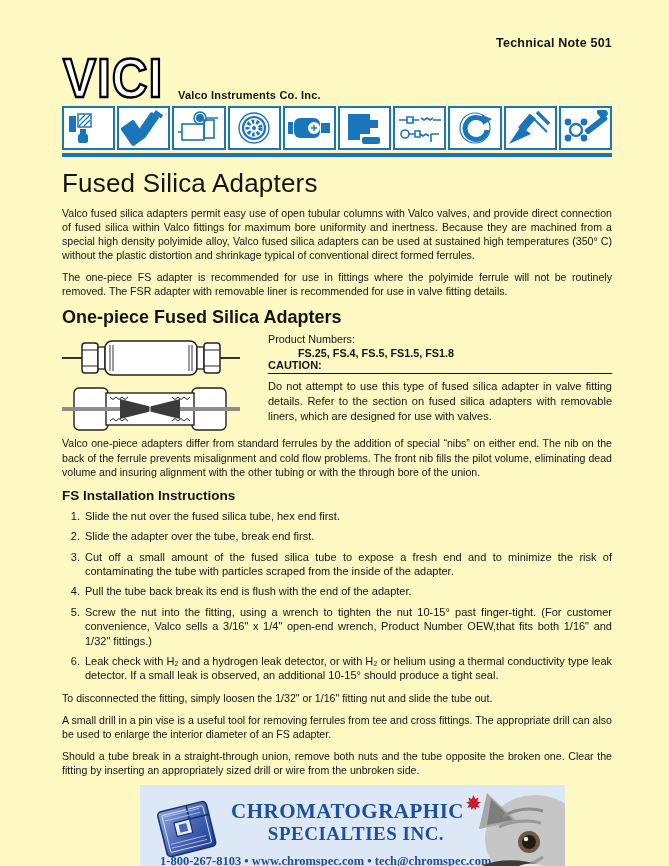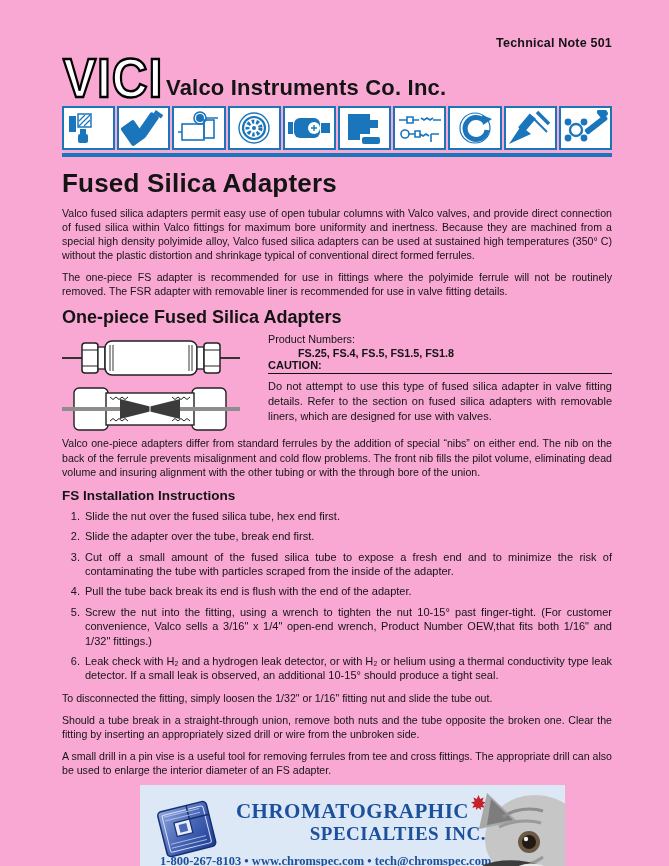--- a/index.html
+++ b/index.html
@@ -1,34 +1,34 @@
 <!DOCTYPE html>
 <html><head>
 <meta charset="utf-8">
 <style>
   * { box-sizing: border-box; margin: 0; padding: 0; }
   html,body { background:#ffffff; }
   body { font-family:"Liberation Sans","DejaVu Sans",sans-serif; color:#141414; }
-  .page { position:relative; width:669px; height:866px; margin:0 auto; background:#f9a8d4; overflow:hidden; }
+  .page { position:relative; width:669px; height:866px; margin:0 auto; background:#fef9c3; overflow:hidden; }
   .content { padding:36px 57px 0 62px; }
 
   
   .tech-note { text-align:right; font-size:12.5px; font-weight:bold; letter-spacing:0.2px; }
   .logo-row { display:flex; align-items:flex-end; margin-top:-4px; }
   .vici-svg { width:104px; height:58px; display:block; }
-  .company-name { font-size:22px; font-weight:bold; margin-left:0; margin-bottom:3px; letter-spacing:0.2px; }
+  .company-name { font-size:11px; font-weight:bold; margin-left:12px; margin-bottom:3px; letter-spacing:0.2px; }
 
   
   .icon-strip { display:flex; gap:2px; margin-top:2px; }
   .icon-tile { flex:1; height:44px; border:2px solid #1b75bb; background:#fff; display:flex; align-items:center; justify-content:center; overflow:hidden; }
   .icon-tile svg { width:46px; height:36px; }
   .strip-rule { height:4px; background:#1b75bb; margin-top:3px; }
 
   
-  .doc-title { font-size:26px; font-weight:bold; margin:11px 0 7px; letter-spacing:0.2px; }
+  .doc-title { font-size:26px; font-weight:normal; margin:11px 0 7px; letter-spacing:0.2px; }
   p.body { font-size:10.6px; line-height:1.33; text-align:justify; margin-bottom:8px; }
   h2.section { font-size:18px; font-weight:bold; margin:9px 0 5px; }
   h3.sub { font-size:13.5px; font-weight:bold; margin:9px 0 6px; }
 
   
   .twocol { display:flex; margin-bottom:2px; }
   .col-left { width:200px; flex-shrink:0; padding-top:4px; }
   .col-left svg { display:block; }
   .diagram-gap { height:5px; }
   .col-right { flex:1; padding-left:6px; }
@@ -39,21 +39,21 @@
   .caution-text { font-size:11px; line-height:1.33; text-align:justify; }
 
   
   ol.steps { margin:0 0 8px 0; padding-left:21px; }
   ol.steps li { font-size:11px; line-height:1.31; margin-bottom:6px; text-align:justify; padding-left:2px; }
 
   
   .footer-banner { position:relative; margin-left:78px; margin-top:6px; width:425px; height:92px;
                    background:#dce8f5; overflow:hidden; }
   .cs-logo { position:absolute; left:14px; top:7px; }
-  .banner-text { position:absolute; left:86px; top:6px; width:260px; text-align:right;
+  .banner-text { position:absolute; left:86px; top:6px; width:260px; text-align:center;
                  font-family:"Liberation Serif","DejaVu Serif",serif; color:#1c4f9c; font-weight:bold; }
   .banner-line1 { font-size:21px; letter-spacing:0.5px; white-space:nowrap; }
   .banner-line2 { font-size:19px; letter-spacing:0.5px; margin-top:-1px; white-space:nowrap; }
   .maple { display:inline-block; vertical-align:super; margin-left:2px; }
   .banner-contact { position:absolute; left:20px; bottom:8px; width:320px; text-align:center;
                     font-family:"Liberation Serif","DejaVu Serif",serif; color:#1c4f9c;
                     font-weight:bold; font-size:12.5px; white-space:nowrap; }
   .cat { position:absolute; right:-4px; top:2px; }
 </style>
 </head>
@@ -210,22 +210,22 @@
     <ol class="steps">
       <li>Slide the nut over the fused silica tube, hex end first.</li>
       <li>Slide the adapter over the tube, break end first.</li>
       <li>Cut off a small amount of the fused silica tube to expose a fresh end and to minimize the risk of contaminating the tube with particles scraped from the inside of the adapter.</li>
       <li>Pull the tube back break its end is flush with the end of the adapter.</li>
       <li>Screw the nut into the fitting, using a wrench to tighten the nut 10-15° past finger-tight. (For customer convenience, Valco sells a 3/16" x 1/4" open-end wrench, Product Number OEW,that fits both 1/16" and 1/32" fittings.)</li>
       <li>Leak check with H₂ and a hydrogen leak detector, or with H₂ or helium using a thermal conductivity type leak detector.  If a small leak is observed, an additional 10-15° should produce a tight seal.</li>
     </ol>
 
     <p class="body">To disconnected the fitting, simply loosen the 1/32" or 1/16" fitting nut and slide the tube out.</p>
+    <p class="body">A small drill in a pin vise is a useful tool for removing ferrules from tee and cross fittings. The appropriate drill can also be used to enlarge the interior diameter of an FS adapter.</p>
     <p class="body">Should a tube break in a straight-through union, remove both nuts and the tube opposite the broken one.  Clear the fitting by inserting an appropriately sized drill or wire from the unbroken side.</p>
-    <p class="body">A small drill in a pin vise is a useful tool for removing ferrules from tee and cross fittings. The appropriate drill can also be used to enlarge the interior diameter of an FS adapter.</p>
 
     <div class="footer-banner">
       <svg class="cs-logo" width="66" height="76" viewBox="0 0 66 76">
         <defs>
           <linearGradient id="csg" x1="0" y1="0" x2="1" y2="1">
             <stop offset="0" stop-color="#8fa6dd"></stop>
               <stop offset="0.5" stop-color="#4a67b8"></stop>
               <stop offset="1" stop-color="#1d3c8f"></stop>
           </linearGradient>
         </defs>

